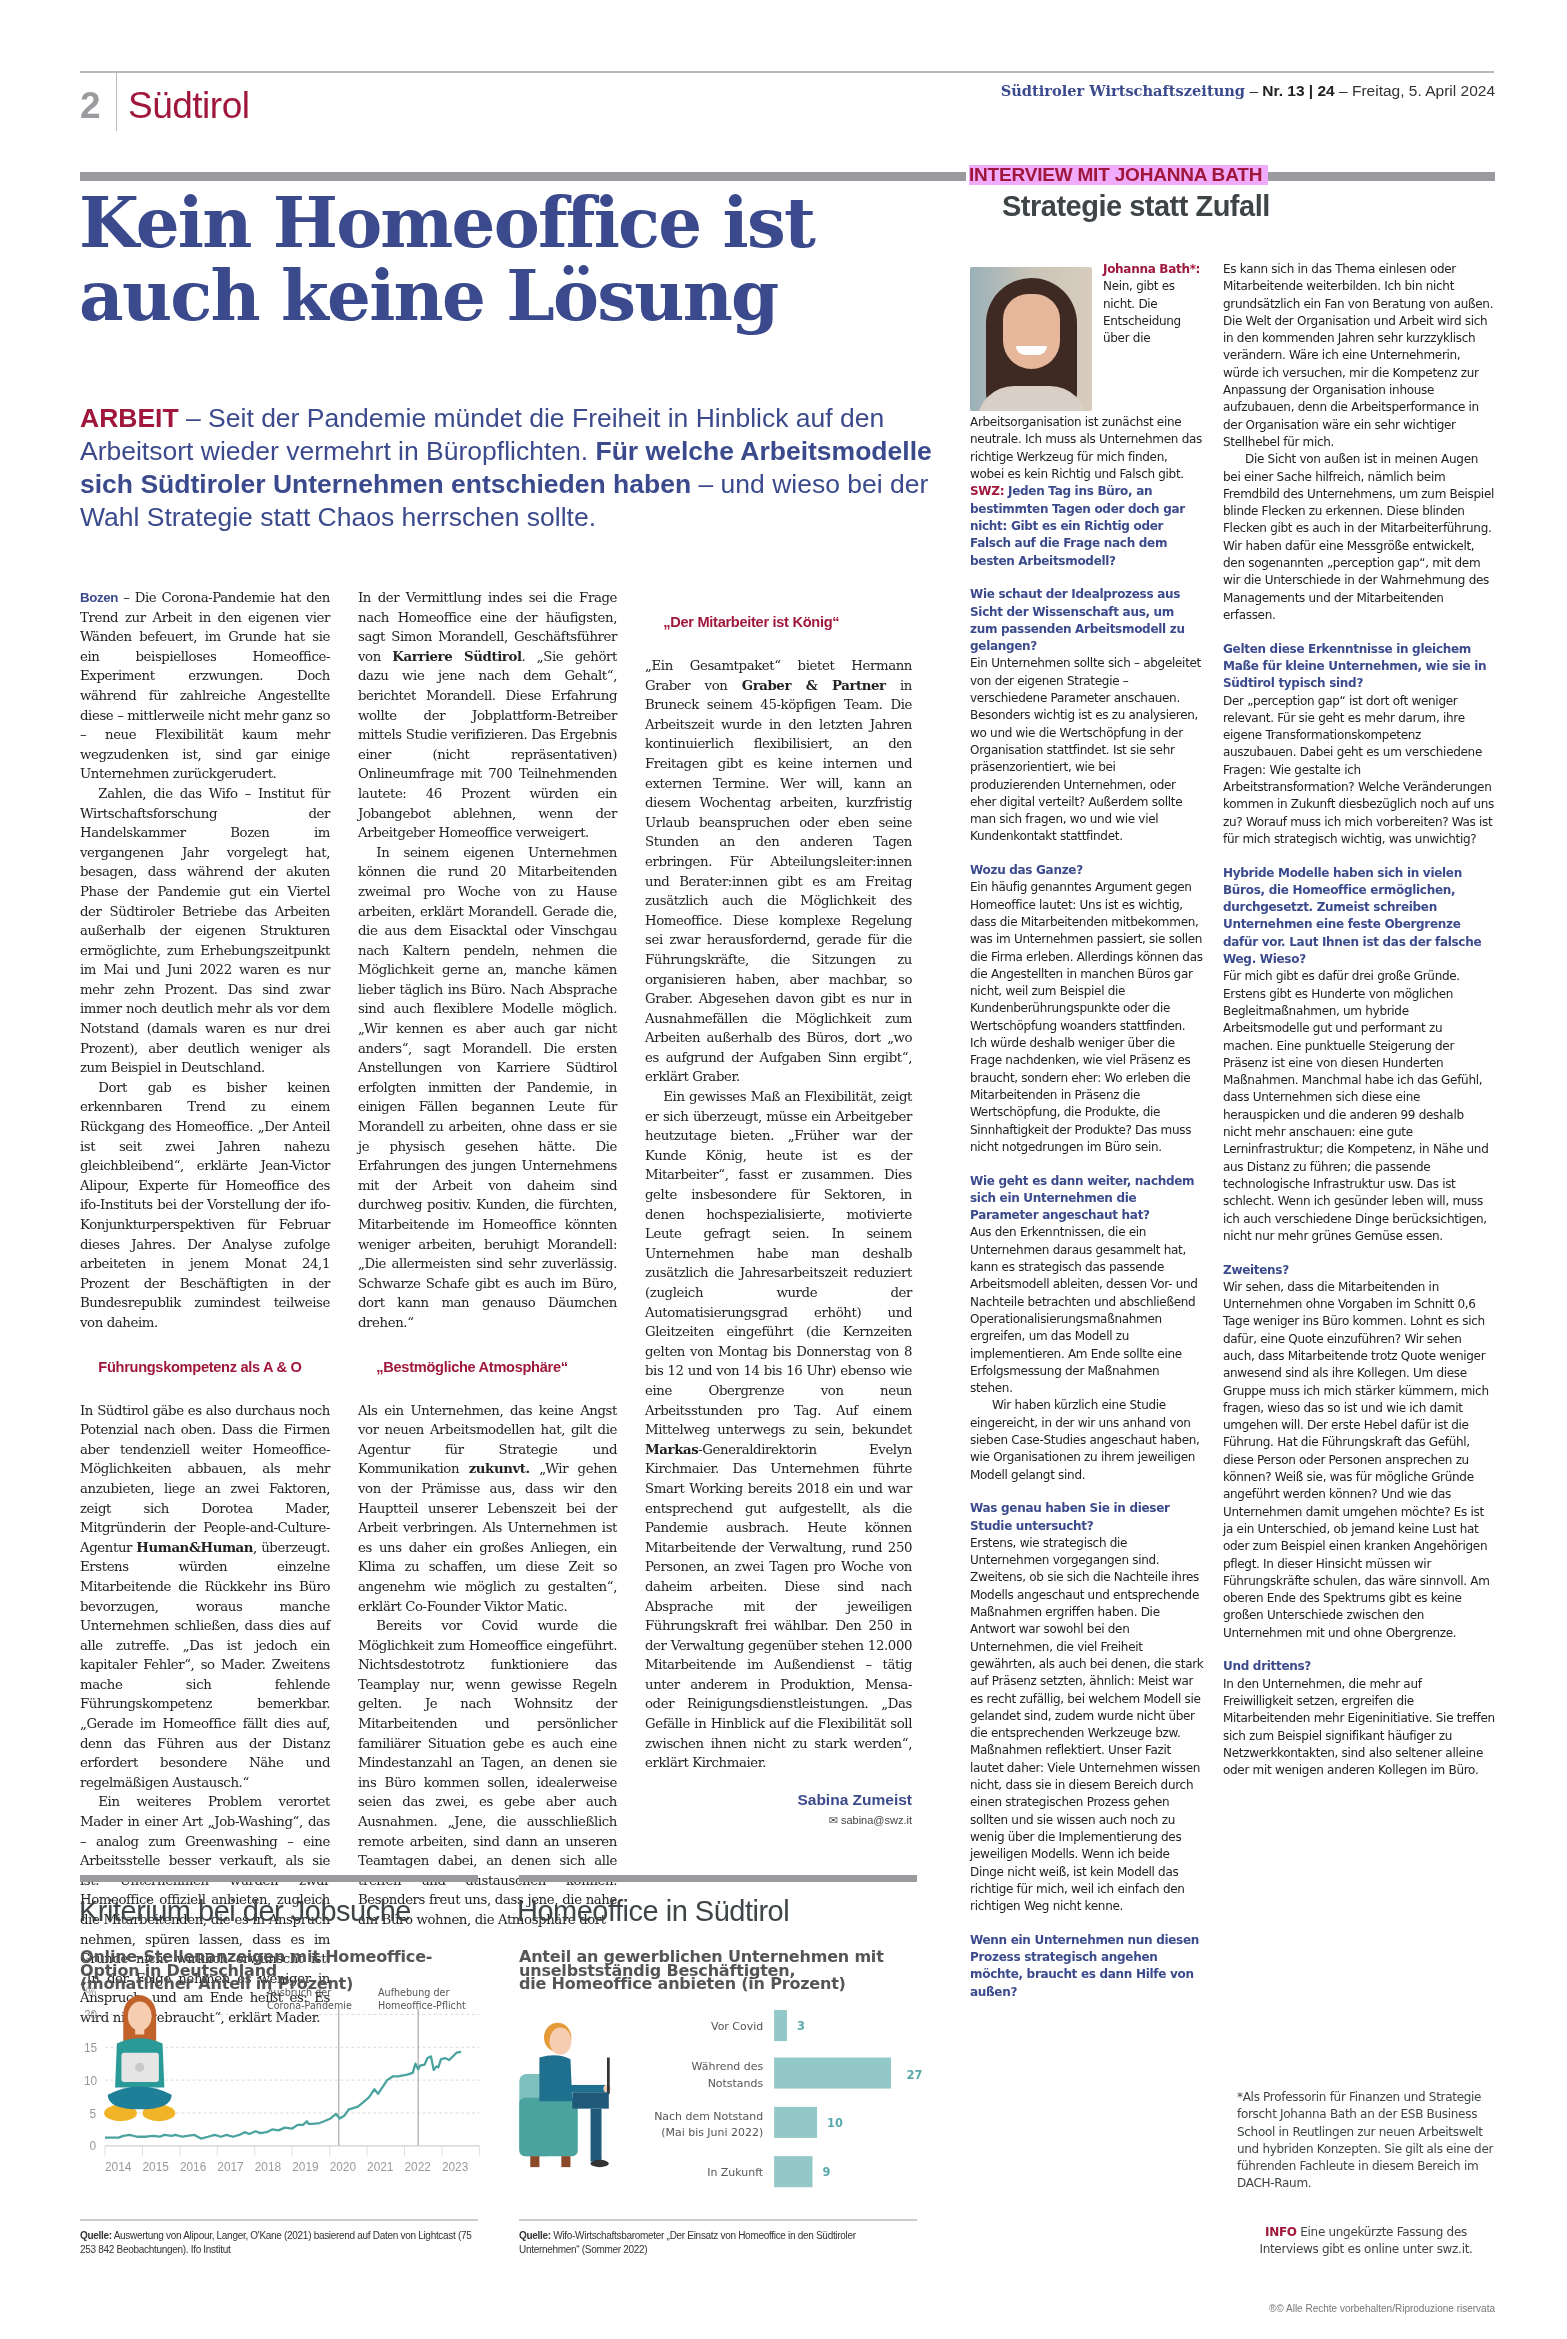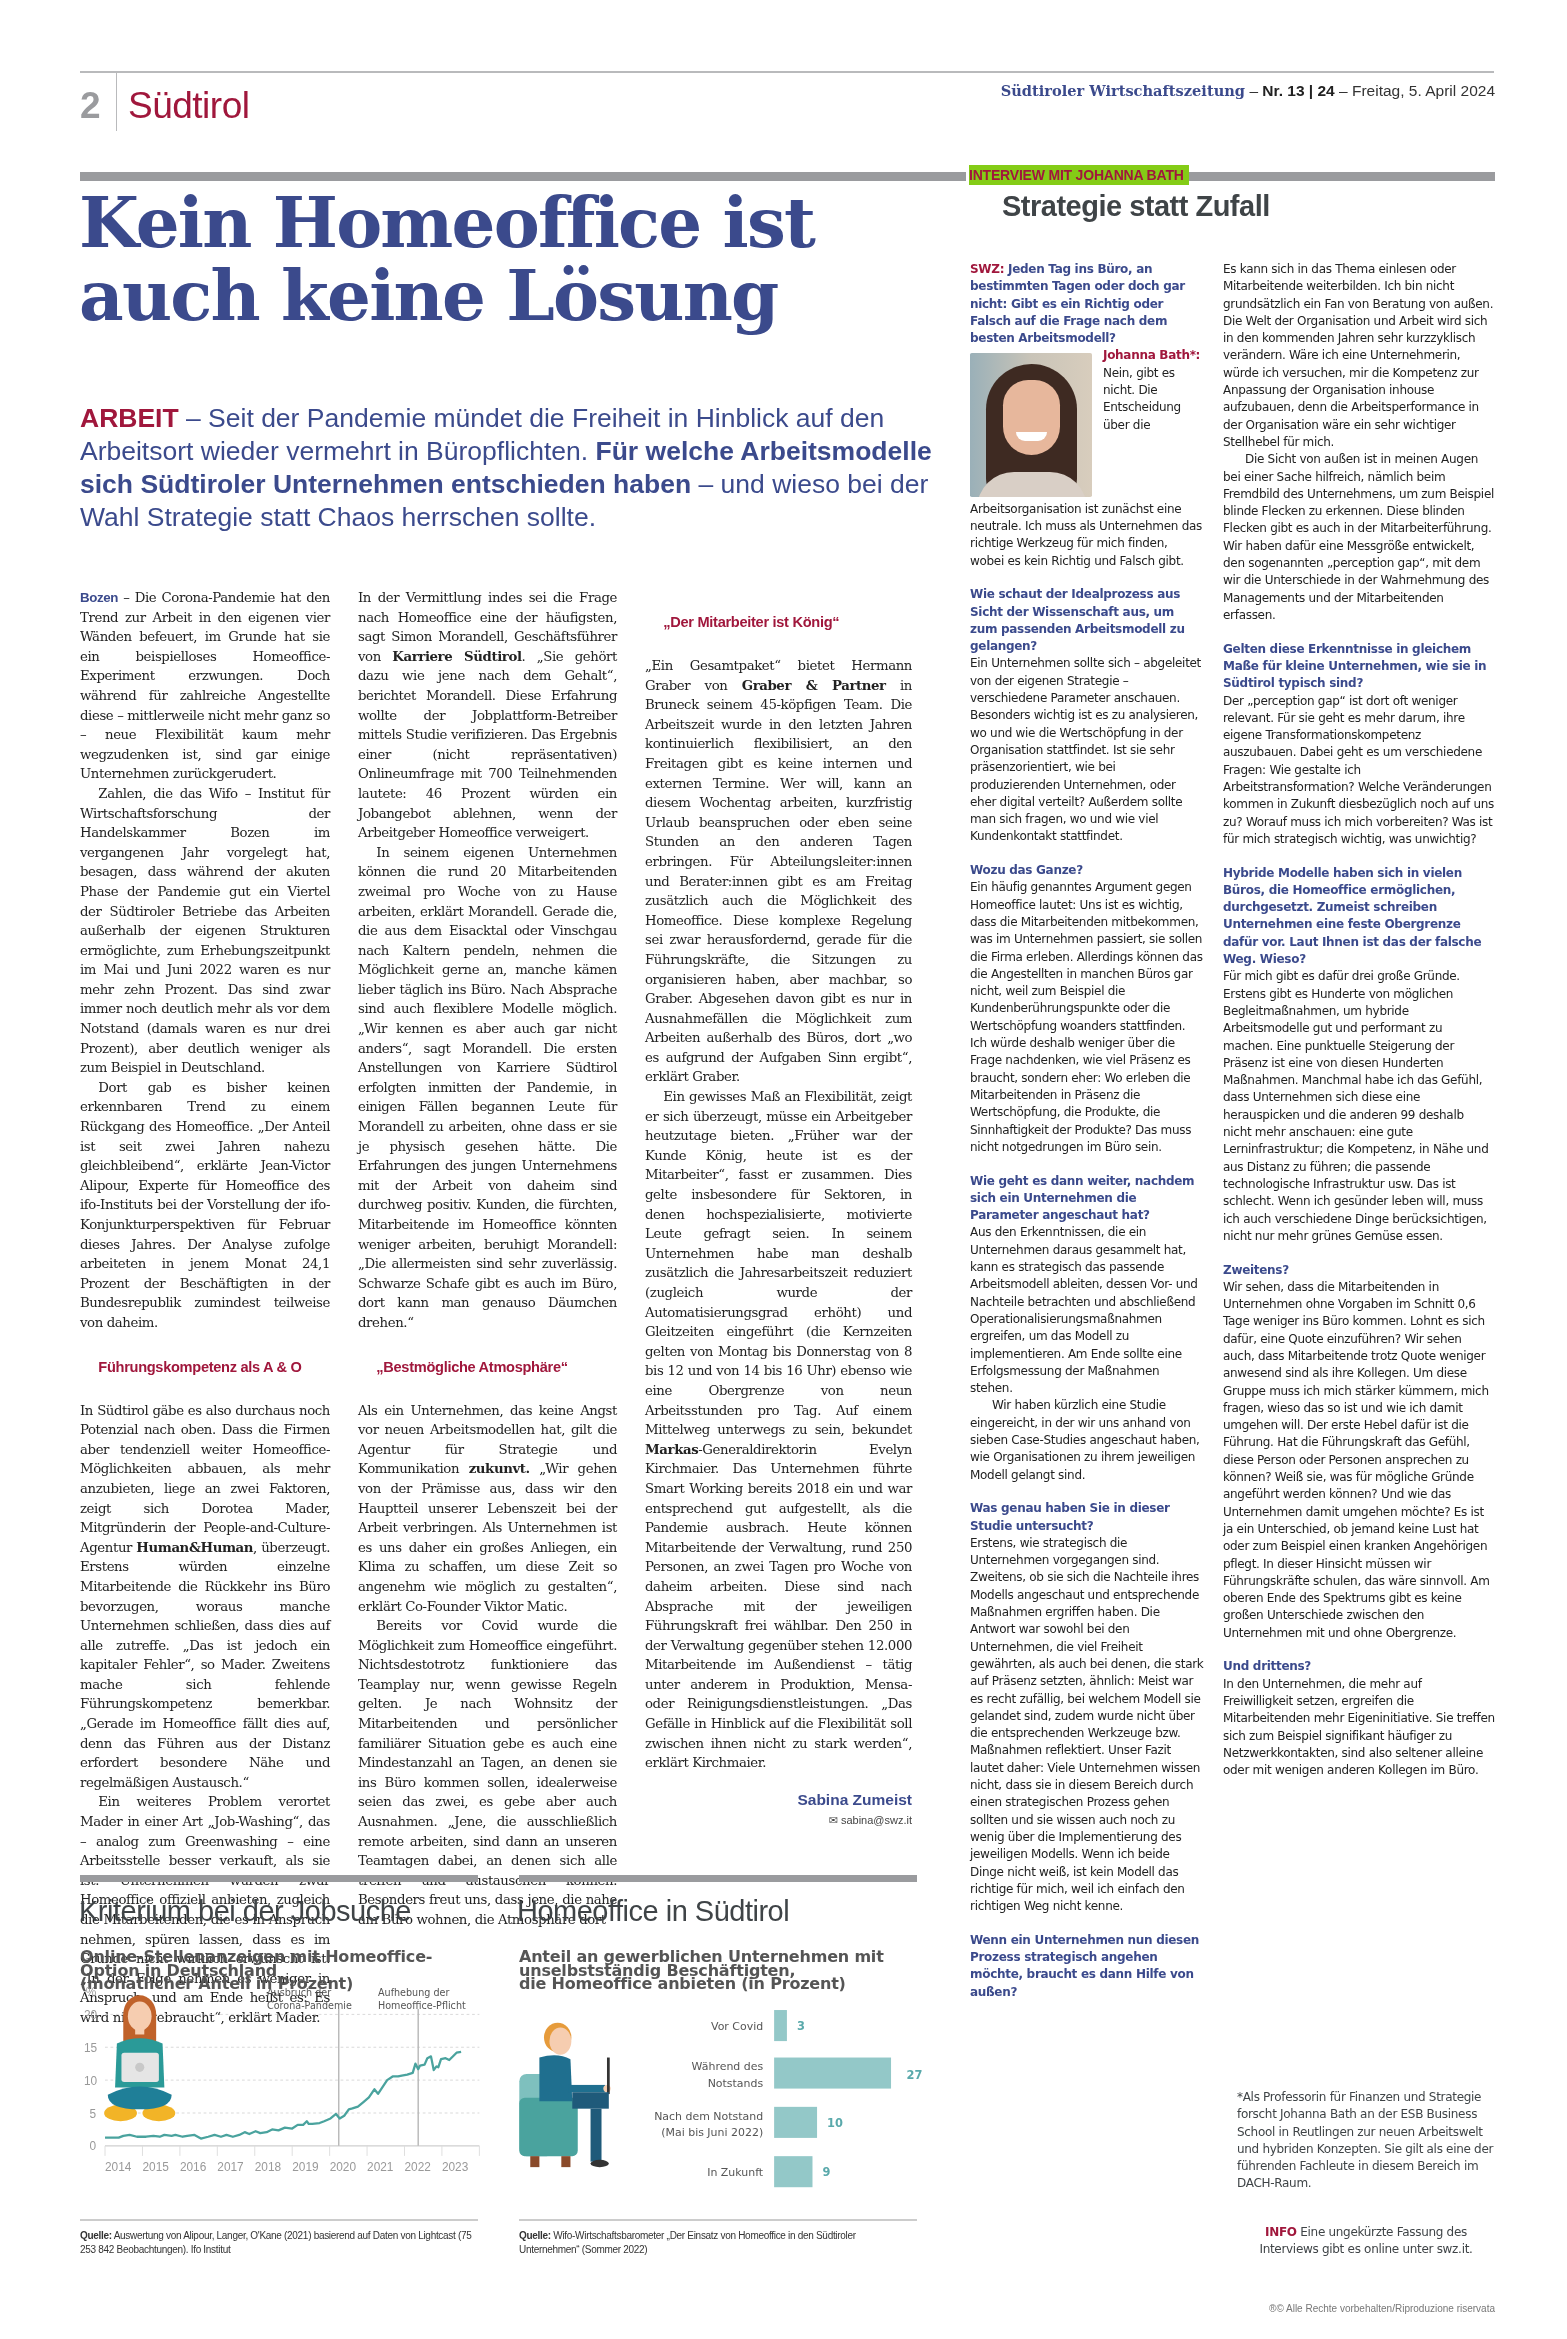--- a/index.html
+++ b/index.html
@@ -13,21 +13,21 @@
   .page-num { left: 80px; top: 84px; font-family: "Liberation Sans", sans-serif; font-weight: bold; font-size: 37px; color: #9a9b9e; line-height: 44px; }
   .page-sep { left: 116px; top: 73px; width: 0.9px; height: 58px; background: #b9babc; }
   .section-name { left: 128px; top: 84px; font-family: "Liberation Sans", sans-serif; font-size: 37px; color: #a0173c; line-height: 44px; letter-spacing: -0.5px; }
   .masthead { right: 73px; top: 80px; font-family: "Liberation Sans", sans-serif; font-size: 15.5px; line-height: 22px; color: #333; white-space: nowrap; }
   .masthead .paper { font-family: "DejaVu Serif", serif; font-weight: bold; color: #3b4a8c; font-size: 14.6px; }
   .masthead .issue { font-weight: bold; color: #222; }
 
   
   .rule-left { left: 80px; top: 172px; width: 886px; height: 9.1px; background: #9a9b9e; }
   .rule-right { left: 969px; top: 172px; width: 526px; height: 9.1px; background: #9a9b9e; }
-  .kicker-box { left: 969px; top: 165px; background: #84cc16; padding: 0 5.5px 0 0; font-family: "Liberation Sans", sans-serif; font-weight: bold; font-size: 14px; color: #a0173c; line-height: 20px; letter-spacing: -0.2px; }
+  .kicker-box { left: 969px; top: 165px; background: #f0abfc; padding: 0 5.5px 0 0; font-family: "Liberation Sans", sans-serif; font-weight: bold; font-size: 19px; color: #a0173c; line-height: 20px; letter-spacing: -0.2px; }
   .interview-title { left: 1002px; top: 188px; font-family: "Liberation Sans", sans-serif; font-weight: bold; font-size: 29px; color: #3f4447; line-height: 37px; letter-spacing: -0.5px; }
   .headline { left: 79px; top: 186px; width: 877px; font-family: "DejaVu Serif", serif; font-weight: bold; font-size: 69px; line-height: 73px; color: #3b4a8c; letter-spacing: -1.8px; }
   .dek { left: 80px; top: 402px; width: 877px; font-family: "Liberation Sans", sans-serif; font-size: 26.5px; line-height: 33px; color: #3b4a8c; font-weight: normal; }
   .dek .tag { color: #a0173c; font-weight: bold; }
   .dek .strong { font-weight: bold; }
 
   
   .col { position: absolute; top: 588px; font-family: "DejaVu Serif", serif; font-size: 13.3px; line-height: 19.6px; color: #222; text-align: justify; hyphens: auto; letter-spacing: -0.4px; }
   .col p { text-indent: 0; }
   .col p + p { text-indent: 18.3px; }
@@ -119,27 +119,27 @@
   <p><span>„Ein Gesamtpaket“ bietet Hermann Graber von </span><b>Graber &amp; Partner</b><span> in Bruneck seinem 45-köpfigen Team. Die Arbeitszeit wurde in den letzten Jahren kontinuierlich flexibilisiert, an den Freitagen gibt es keine internen und externen Termine. Wer will, kann an diesem Wochentag arbeiten, kurzfristig Urlaub beanspruchen oder eben seine Stunden an den anderen Tagen erbringen. Für Abteilungsleiter:innen und Berater:innen gibt es am Freitag zusätzlich auch die Möglichkeit des Homeoffice. Diese komplexe Regelung sei zwar herausfordernd, gerade für die Führungskräfte, die Sitzungen zu organisieren haben, aber machbar, so Graber. Abgesehen davon gibt es nur in Ausnahmefällen die Möglichkeit zum Arbeiten außerhalb des Büros, dort „wo es aufgrund der Aufgaben Sinn ergibt“, erklärt Graber.</span></p>
   <p style="text-indent:18.3px"><span>Ein gewisses Maß an Flexibilität, zeigt er sich überzeugt, müsse ein Arbeitgeber heutzutage bieten. „Früher war der Kunde König, heute ist es der Mitarbeiter“, fasst er zusammen. Dies gelte insbesondere für Sektoren, in denen hochspezialisierte, motivierte Leute gefragt seien. In seinem Unternehmen habe man deshalb zusätzlich die Jahresarbeitszeit reduziert (zugleich wurde der Automatisierungsgrad erhöht) und Gleitzeiten eingeführt (die Kernzeiten gelten von Montag bis Donnerstag von 8 bis 12 und von 14 bis 16 Uhr) ebenso wie eine Obergrenze von neun Arbeitsstunden pro Tag. Auf einem Mittelweg unterwegs zu sein, bekundet </span><b>Markas</b><span>-Generaldirektorin Evelyn Kirchmaier. Das Unternehmen führte Smart Working bereits 2018 ein und war entsprechend gut aufgestellt, als die Pandemie ausbrach. Heute können Mitarbeitende der Verwaltung, rund 250 Personen, an zwei Tagen pro Woche von daheim arbeiten. Diese sind nach Absprache mit der jeweiligen Führungskraft frei wählbar. Den 250 in der Verwaltung gegenüber stehen 12.000 Mitarbeitende im Außendienst – tätig unter anderem in Produktion, Mensa- oder Reinigungsdienstleistungen. „Das Gefälle in Hinblick auf die Flexibilität soll zwischen ihnen nicht zu stark werden“, erklärt Kirchmaier.</span></p>
 </div>
 
 <div class="byline">
   <span class="name">Sabina Zumeist</span>
   <span class="mail"><span>✉ </span><span>sabina@swz.it</span></span>
 </div>
 
 <div class="icol icol-1">
-  <p><span class="who">SWZ:</span><span class="q"> Jeden Tag ins Büro, an bestimmten Tagen oder doch gar nicht: Gibt es ein Richtig oder Falsch auf die Frage nach dem besten Arbeitsmodell?</span></p>
   <p><span class="who">Johanna Bath*:</span><span class="portrait">
         <span class="hair"></span>
         <span class="face"></span>
         <span class="smile"></span>
         <span class="shoulder"></span>
       </span><span> Nein, gibt es nicht. Die Entscheidung über die Arbeitsorganisation ist zunächst eine neutrale. Ich muss als Unternehmen das richtige Werkzeug für mich finden, wobei es kein Richtig und Falsch gibt.</span></p>
+  <p><span class="who">SWZ:</span><span class="q"> Jeden Tag ins Büro, an bestimmten Tagen oder doch gar nicht: Gibt es ein Richtig oder Falsch auf die Frage nach dem besten Arbeitsmodell?</span></p>
   <div class="gap"></div>
   <p class="q">Wie schaut der Idealprozess aus Sicht der Wissenschaft aus, um zum passenden Arbeitsmodell zu gelangen?</p>
   <p>Ein Unternehmen sollte sich – abgeleitet von der eigenen Strategie – verschiedene Parameter anschauen. Besonders wichtig ist es zu analysieren, wo und wie die Wertschöpfung in der Organisation stattfindet. Ist sie sehr präsenzorientiert, wie bei produzierenden Unternehmen, oder eher digital verteilt? Außerdem sollte man sich fragen, wo und wie viel Kundenkontakt stattfindet.</p>
   <div class="gap"></div>
   <p class="q">Wozu das Ganze?</p>
   <p>Ein häufig genanntes Argument gegen Homeoffice lautet: Uns ist es wichtig, dass die Mitarbeitenden mitbekommen, was im Unternehmen passiert, sie sollen die Firma erleben. Allerdings können das die Angestellten in manchen Büros gar nicht, weil zum Beispiel die Kundenberührungspunkte oder die Wertschöpfung woanders stattfinden. Ich würde deshalb weniger über die Frage nachdenken, wie viel Präsenz es braucht, sondern eher: Wo erleben die Mitarbeitenden in Präsenz die Wertschöpfung, die Produkte, die Sinnhaftigkeit der Produkte? Das muss nicht notgedrungen im Büro sein.</p>
   <div class="gap"></div>
   <p class="q">Wie geht es dann weiter, nachdem sich ein Unternehmen die Parameter angeschaut hat?</p>
   <p>Aus den Erkenntnissen, die ein Unternehmen daraus gesammelt hat, kann es strategisch das passende Arbeitsmodell ableiten, dessen Vor- und Nachteile betrachten und abschließend Operationalisierungsmaßnahmen ergreifen, um das Modell zu implementieren. Am Ende sollte eine Erfolgsmessung der Maßnahmen stehen.</p>
   <p class="ind">Wir haben kürzlich eine Studie eingereicht, in der wir uns anhand von sieben Case-Studies angeschaut haben, wie Organisationen zu ihrem jeweiligen Modell gelangt sind.</p>

